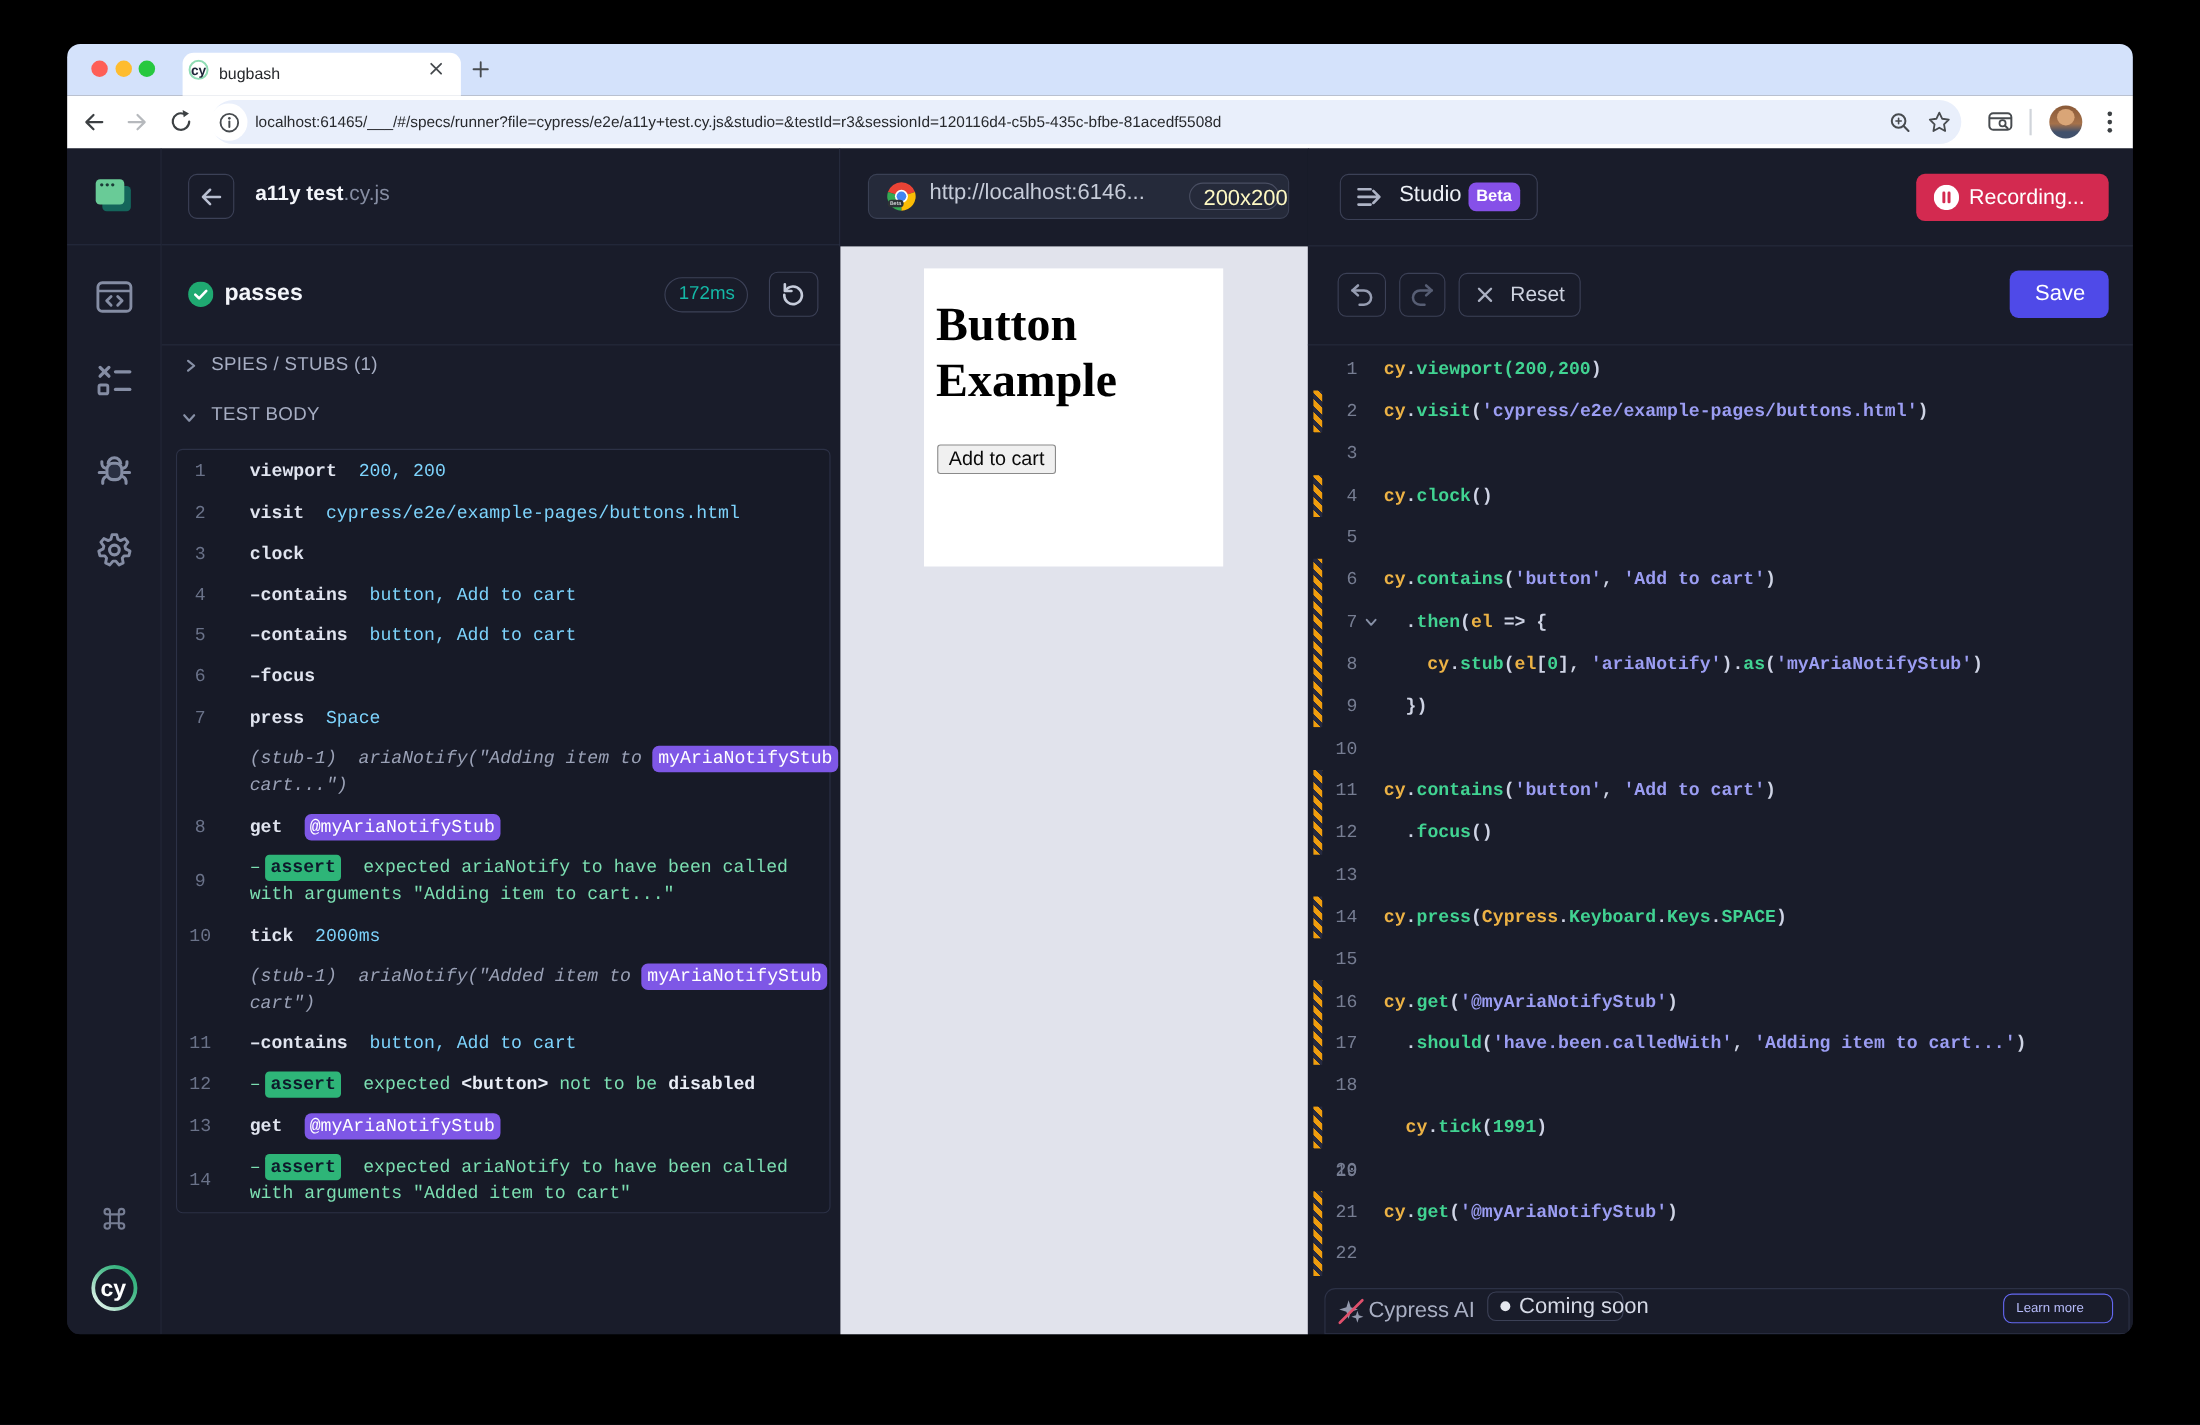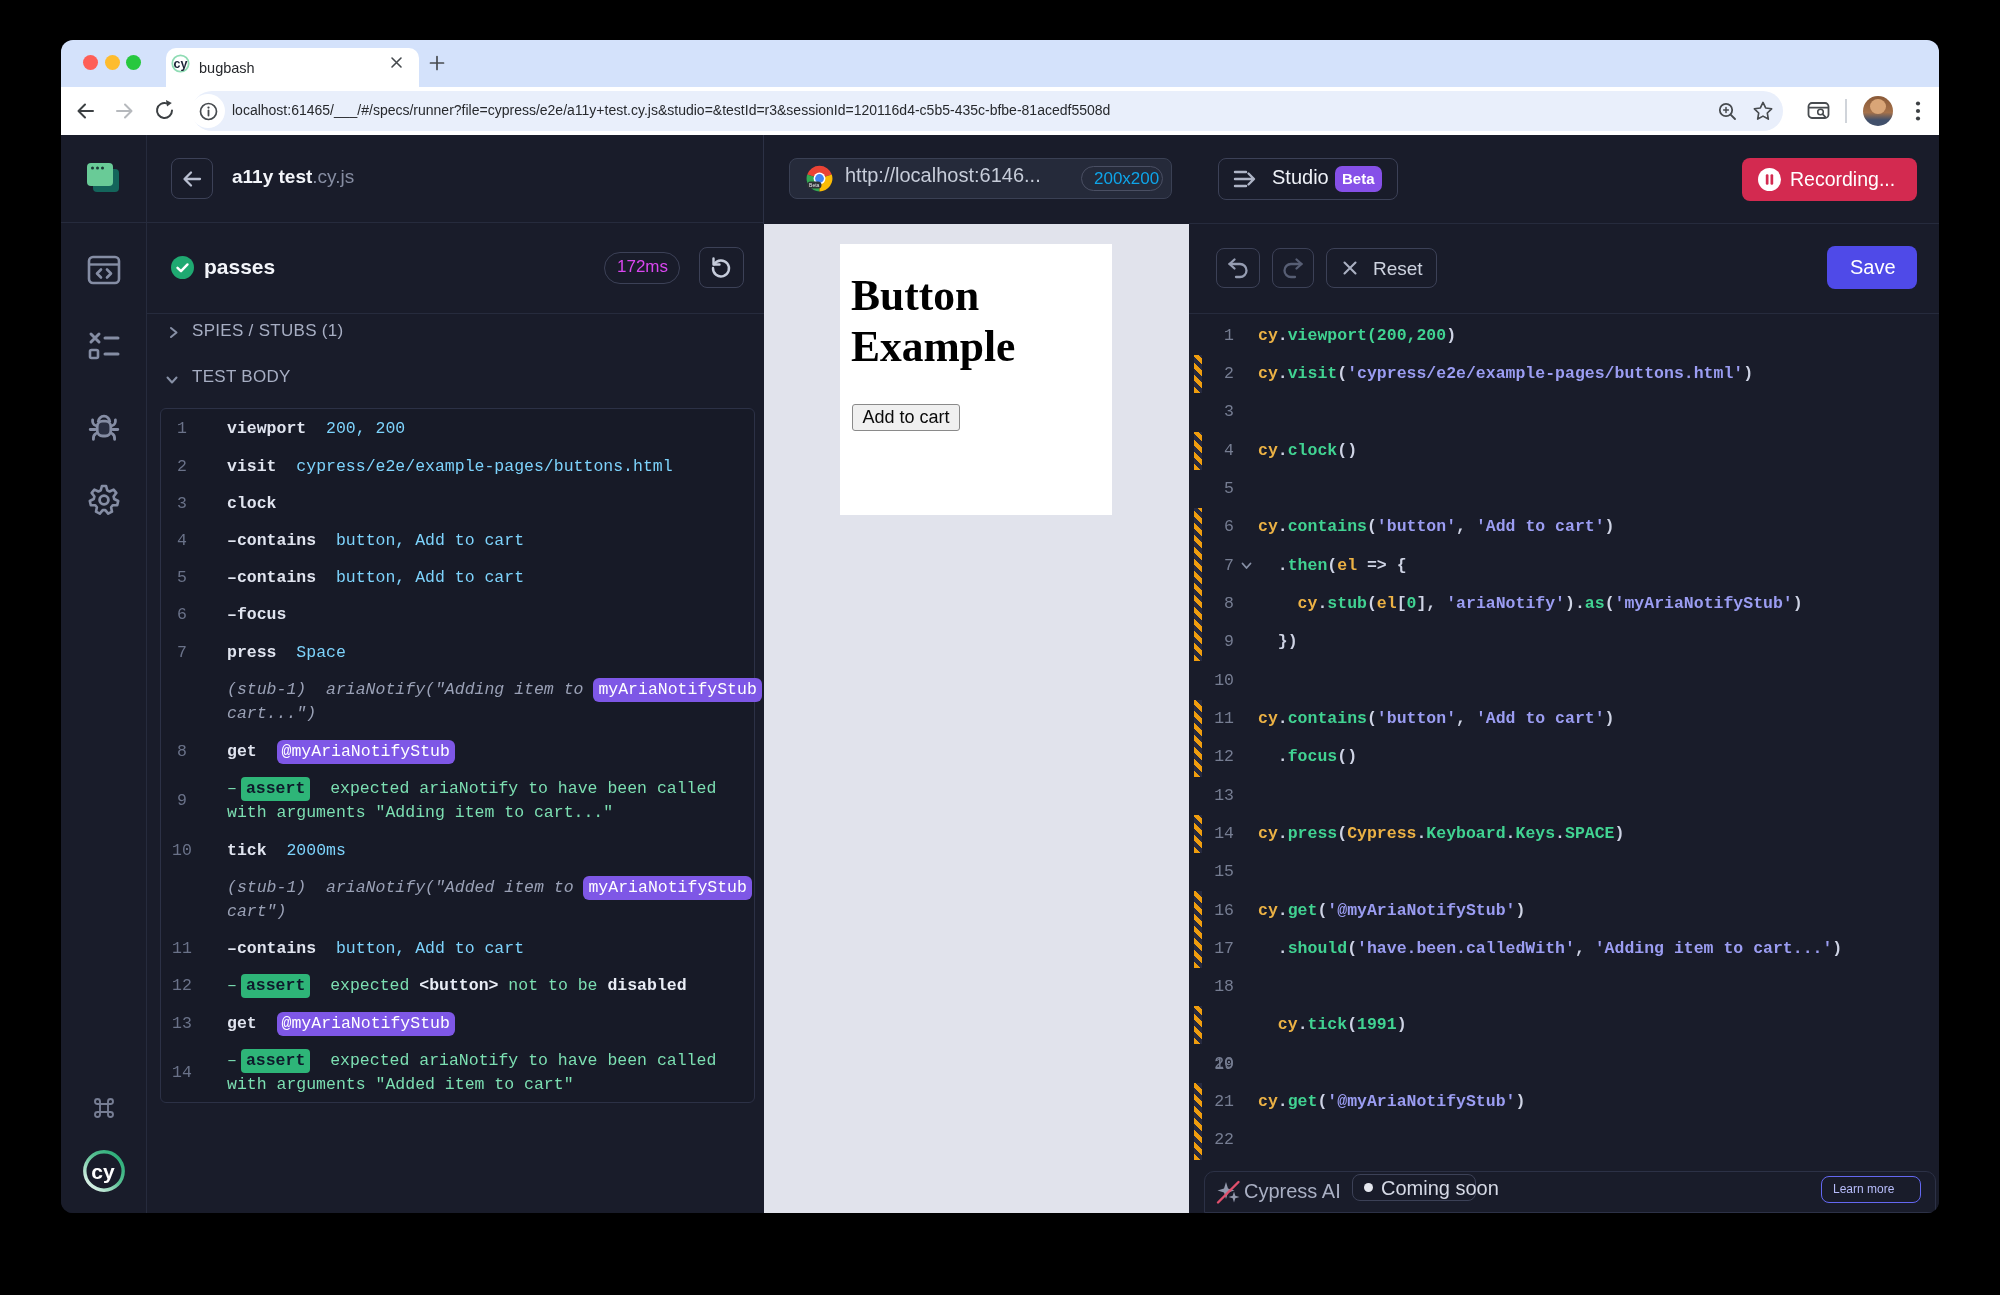--- a/index.html
+++ b/index.html
@@ -154,21 +154,21 @@
       <path d="M20 12 H5 M11 5.5 L4.5 12 L11 18.5" stroke="#b9bfd1" stroke-width="2.3" fill="none" stroke-linecap="round" stroke-linejoin="round"></path>
     </svg>
     <span class="txt" style="left:85px; top:31px; font-size:19px; color:#f3f5fa; font-weight:bold;">a11y test<span style="color:#868da2; font-weight:normal;text-align:right;">.cy.js</span></span>
 
     <svg class="abs" style="left:24px; top:121px;" width="23" height="23" viewBox="0 0 23 23">
       <circle cx="11.5" cy="11.5" r="11.5" fill="#1fa971"></circle>
       <path d="M6.5 11.8 L10 15.2 L16.5 8.4" stroke="#fff" stroke-width="2.4" fill="none" stroke-linecap="round" stroke-linejoin="round"></path>
     </svg>
     <span class="txt" style="left:57px; top:120px; font-size:21px; color:#f3f5fa; font-weight:bold;">passes</span>
     <div class="abs" style="left:457px; top:117px; width:76px; height:32px; border:1.5px solid #3c4157; border-radius:17px;"></div>
-    <span class="txt" style="left:470px; top:122px; font-size:17px; color:#d946ef;">172ms</span>
+    <span class="txt" style="left:470px; top:122px; font-size:17px; color:#14b8a6;">172ms</span>
     <div class="btn-outline" style="left:552px; top:112px; width:45px; height:41px;"></div>
     <svg class="abs" style="left:562px; top:121px;" width="24" height="24" viewBox="0 0 24 24">
       <path d="M 5.2 8.2 A 8 8 0 1 1 4 12" fill="none" stroke="#c6ccdb" stroke-width="2.4" stroke-linecap="round"></path>
       <path d="M4.5 2.5 V8.5 H10.5" fill="none" stroke="#c6ccdb" stroke-width="2.4" stroke-linecap="round" stroke-linejoin="round"></path>
     </svg>
 
     <svg class="abs" style="left:19px; top:190px;" width="15" height="15" viewBox="0 0 15 15">
       <path d="M5 3 L10.5 7.5 L5 12" stroke="#8790a6" stroke-width="2" fill="none" stroke-linecap="round" stroke-linejoin="round"></path>
     </svg>
     <span class="txt" style="left:45px; top:186px; font-size:17px; color:#a7aec3; letter-spacing:0.3px;">SPIES / STUBS (1)</span>
@@ -232,21 +232,21 @@
       <path d="M13.5 13.5 L1.2 9.5 A13 13 0 0 1 25.8 9.5 Z" fill="#ea4335"></path>
       <path d="M13.5 13.5 L1.2 9.5 A13 13 0 0 0 13.5 26.5 Z" fill="#34a853"></path>
       <path d="M13.5 13.5 L13.5 26.5 A13 13 0 0 0 25.8 9.5 Z" fill="#fbbc05"></path>
       <circle cx="13.5" cy="13.5" r="5.9" fill="#fff"></circle>
       <circle cx="13.5" cy="13.5" r="4.4" fill="#4285f4"></circle>
       <rect x="1" y="16.5" width="14.5" height="7" rx="3.5" fill="#2e3236"></rect>
       <text x="8.2" y="21.8" font-size="5" fill="#e8eaed" text-anchor="middle" font-family="Liberation Sans">Beta</text>
     </svg>
     <span class="txt" style="left:81px; top:29px; font-size:20px; color:#c6ccd9;">http://localhost:6146...</span>
     <div class="abs" style="left:317px; top:31px; width:82px; height:25px; border:1.5px solid #4a4f63; border-radius:13px;"></div>
-    <span class="txt" style="left:330px; top:34px; font-size:17px; color:#0ea5e9;">200x200</span>
+    <span class="txt" style="left:330px; top:34px; font-size:20px; color:#fef9c3;">200x200</span>
   </div>
   <div id="midlight">
     <div class="abs" style="left:76px; top:20px; width:272px; height:271px; background:#fff;"></div>
     <div class="abs" style="left:87px; top:46px; width:240px; font-family:'Liberation Serif',serif; font-weight:bold; font-size:43.5px; line-height:50.5px; color:#000;">Button Example</div>
     <div class="abs" style="left:88px; top:180px; width:108px; height:27px; background:#f0f0f0; border:1.4px solid #8a8a8a; border-radius:3px; font-size:18px; color:#0a0a0a; text-align:center; line-height:24px;">Add to cart</div>
   </div>
   <div id="rightpanel">
     <div class="hborder" style="left:0; top:88px; width:750px;"></div>
     <div class="hborder" style="left:0; top:178px; width:750px;"></div>
 

